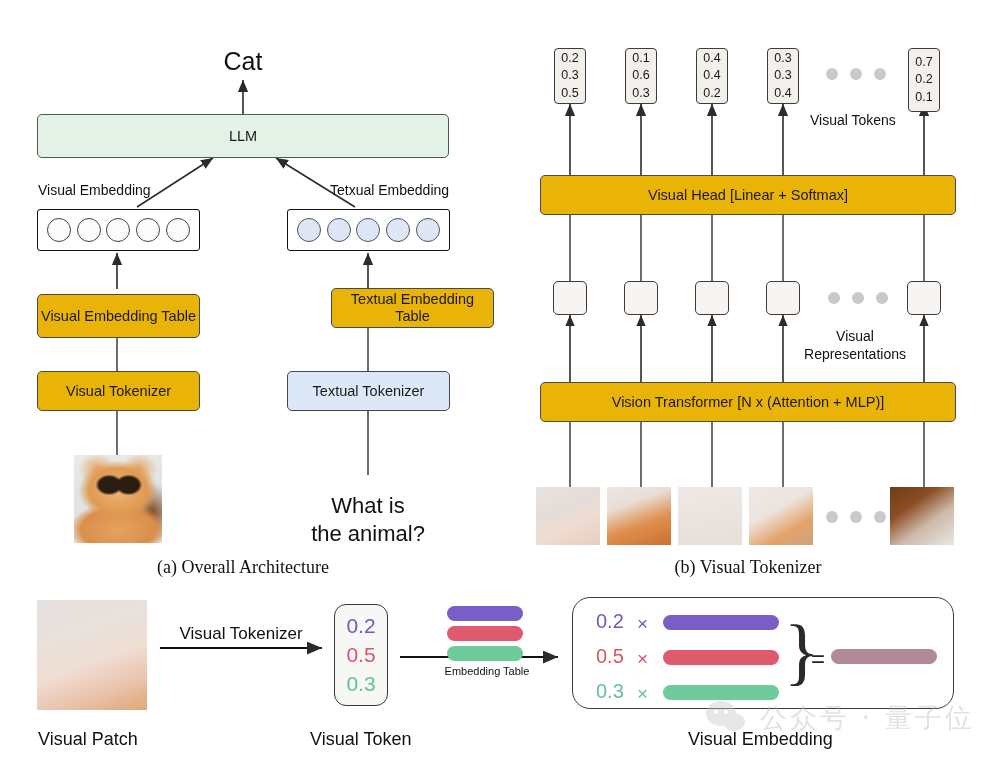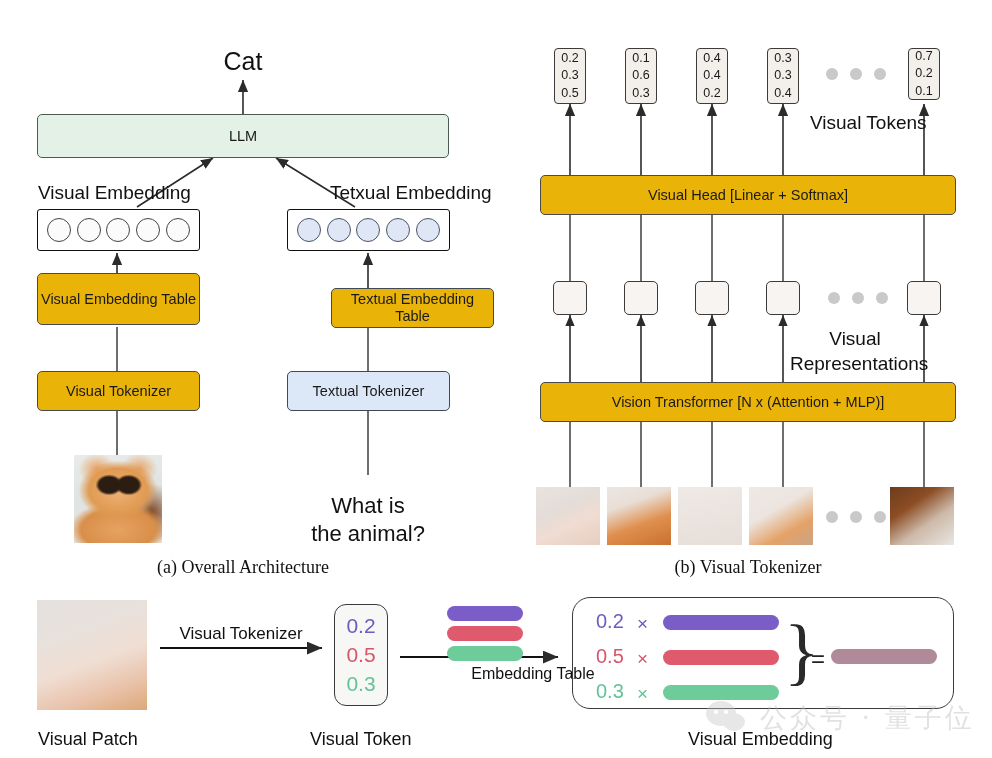--- a/index.html
+++ b/index.html
@@ -36,21 +36,21 @@
     line-height: 1.15;
   }
   .box.green  { background: #e4f1e7; border-color: #4c5a50; }
   .box.blue   { background: #dce8f7; border-color: #3f4a58; }
   .box.bluepale { background: #eab308; border-color: #3f4a58; margin-left: 44px; }
   .box.cream  { background: #eab308; border-color: #4a4a4a; }
 
   
   .label {
     position: absolute;
-    font-size: 19px;
+    font-size: 14px;
     color: #111;
     white-space: nowrap;
   }
   .label.center { transform: translateX(-50%); text-align: center; white-space: normal; }
   .caption {
     position: absolute;
     font-family: "Liberation Serif", serif;
     font-size: 18px;
     color: #111;
     transform: translateX(-50%);
@@ -282,21 +282,21 @@
   </div>
 
   <div class="circ-row" style="left:287px; top:209px; width:163px; height:42px;">
     <span class="circ blue"></span>
     <span class="circ blue"></span>
     <span class="circ blue"></span>
     <span class="circ blue"></span>
     <span class="circ blue"></span>
   </div>
 
-  <div class="box cream" style="left:37px; top:273px; width:163px; height:52px;">Visual Embedding Table</div>
+  <div class="box cream" style="left:37px; top:294px; width:163px; height:44px;">Visual Embedding Table</div>
   <div class="box bluepale" style="left:287px; top:288px; width:163px; height:40px;">Textual Embedding Table</div>
 
   <div class="box cream" style="left:37px; top:371px; width:163px; height:40px;">Visual Tokenizer</div>
   <div class="box blue" style="left:287px; top:371px; width:163px; height:40px;">Textual Tokenizer</div>
 
   <div class="patch cat-main" style="left:74px; top:455px; width:88px; height:88px;"></div>
 
   <div class="bigtext" style="left:368px; top:492px;">What is
 the animal?</div>
 
@@ -315,21 +315,21 @@
   <div class="tokbox" style="left:696px; top:48px; width:32px; height:56px;">
     <span>0.4</span>
     <span>0.4</span>
     <span>0.2</span>
   </div>
   <div class="tokbox" style="left:767px; top:48px; width:32px; height:56px;">
     <span>0.3</span>
     <span>0.3</span>
     <span>0.4</span>
   </div>
-  <div class="tokbox" style="left:908px; top:48px; width:32px; height:52px;">
+  <div class="tokbox" style="left:908px; top:48px; width:32px; height:64px;">
     <span>0.7</span>
     <span>0.2</span>
     <span>0.1</span>
   </div>
 
   <div class="dots" style="left:826px; top:68px;">
     <i></i>
       <i></i>
       <i></i>
   </div>
@@ -375,21 +375,21 @@
   <div class="tokcol-big" style="left:334px; top:604px; width:54px; height:102px;">
     <span class="v-purple">0.2</span>
     <span class="v-red">0.5</span>
     <span class="v-green">0.3</span>
   </div>
   <div class="label" style="left:310px; top:729px; font-size:18px;">Visual Token</div>
 
   <div class="bar purple" style="left:447px; top:606px; width:76px;"></div>
   <div class="bar red" style="left:447px; top:626px; width:76px;"></div>
   <div class="bar green" style="left:447px; top:646px; width:76px;"></div>
-  <div class="label center" style="left:487px; top:665px; font-size:16px;margin-left:46px;">Embedding Table</div>
+  <div class="label center" style="left:487px; top:665px; font-size:11px;">Embedding Table</div>
 
   <div class="outline-card" style="left:572px; top:597px; width:382px; height:112px;"></div>
 
   <div class="valnum v-purple" style="left:596px; top:610px;">0.2</div>
   <div class="times v-purple" style="left:637px; top:613px;">×</div>
   <div class="bar purple" style="left:663px; top:615px; width:116px;"></div>
 
   <div class="valnum v-red" style="left:596px; top:645px;">0.5</div>
   <div class="times v-red" style="left:637px; top:648px;">×</div>
   <div class="bar red" style="left:663px; top:650px; width:116px;"></div>

